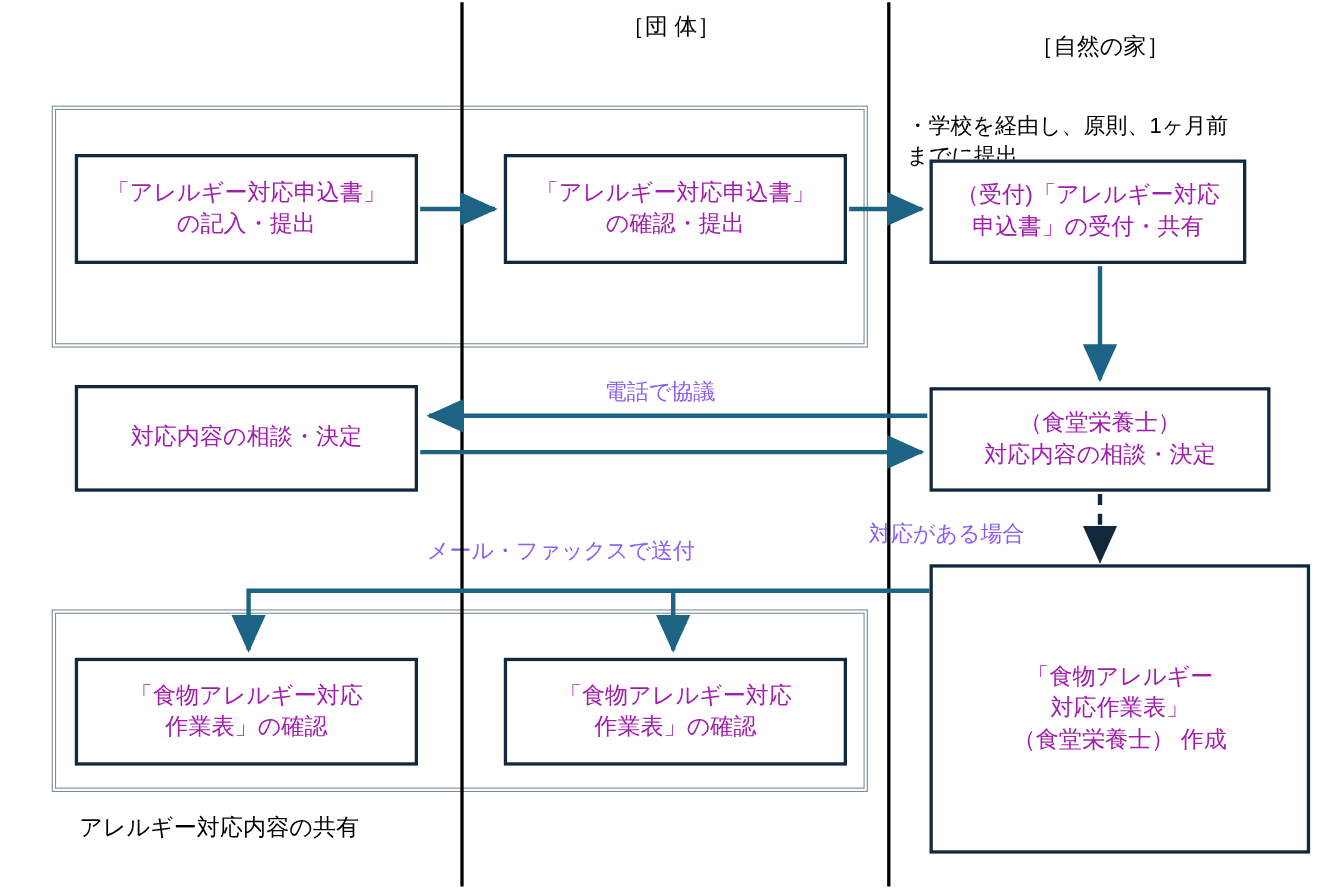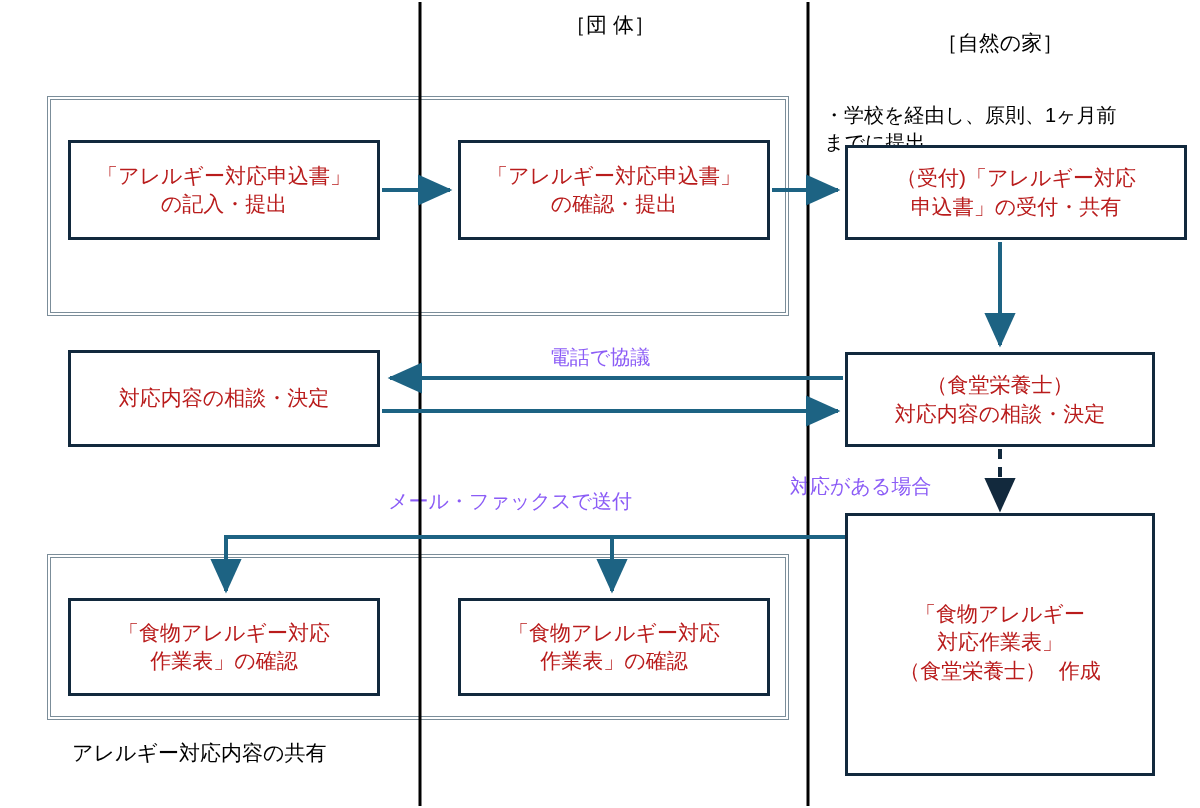--- a/index.html
+++ b/index.html
@@ -45,21 +45,21 @@
     position: absolute;
     box-sizing: border-box;
     border: 3px solid #12293d;
     background: #ffffff;
     display: flex;
     align-items: center;
     justify-content: center;
     text-align: center;
     font-size: 21px;
     line-height: 1.34;
-    color: #b91c1c;
+    color: #a21caf;
     padding: 2px 6px;
   }
   .node.tall {
     align-items: center;
   }
   .group-box {
     position: absolute;
     box-sizing: border-box;
     border: 1.5px solid #7b8d99;
     outline: 1.5px solid #7b8d99;
@@ -99,35 +99,35 @@
 
   <div class="group-box" style="left:50px; top:557px; width:736px; height:160px;"></div>
   <div class="group-label" style="left:72px; top:740px;">アレルギー対応内容の共有</div>
 
   <div class="node" style="left:68px; top:140px; width:312px; height:100px; white-space:pre-line;">「アレルギー対応申込書」
 の記入・提出</div>
 
   <div class="node" style="left:458px; top:140px; width:312px; height:100px; white-space:pre-line;">「アレルギー対応申込書」
 の確認・提出</div>
 
-  <div class="node" style="left:845px; top:145px; width:342px; height:95px; white-space:pre-line;">（受付)「アレルギー対応
+  <div class="node" style="left:845px; top:145px; width:288px; height:95px; white-space:pre-line;">（受付)「アレルギー対応
 申込書」の受付・共有</div>
 
   <div class="node" style="left:68px; top:350px; width:312px; height:97px; white-space:pre-line;">対応内容の相談・決定</div>
 
   <div class="node" style="left:845px; top:352px; width:310px; height:95px; white-space:pre-line;">（食堂栄養士）
 対応内容の相談・決定</div>
 
   <div class="node" style="left:68px; top:598px; width:312px; height:98px; white-space:pre-line;">「食物アレルギー対応
 作業表」の確認</div>
 
   <div class="node" style="left:458px; top:598px; width:312px; height:98px; white-space:pre-line;">「食物アレルギー対応
 作業表」の確認</div>
 
-  <div class="node tall" style="left:845px; top:513px; width:310px; height:263px; white-space:pre-line;font-family:Liberation Mono, monospace;">「食物アレルギー
+  <div class="node tall" style="left:845px; top:513px; width:346px; height:263px; white-space:pre-line;">「食物アレルギー
 対応作業表」
 （食堂栄養士） 作成</div>
 
   <div class="edge-label" style="left:470px; top:345px; width:260px;">電話で協議</div>
 
   <div class="edge-label" style="left:790px; top:474px; width:220px; text-align:left;">対応がある場合</div>
 
   <div class="edge-label" style="left:330px; top:489px; width:360px;">メール・ファックスで送付</div>
 
   <svg class="layer" viewBox="0 0 1200 808" xmlns="http://www.w3.org/2000/svg">

